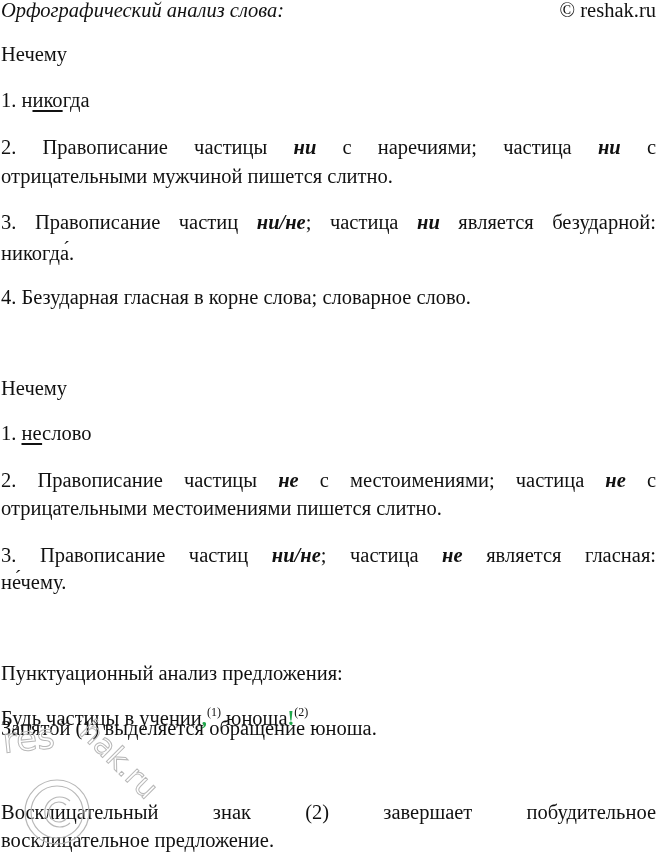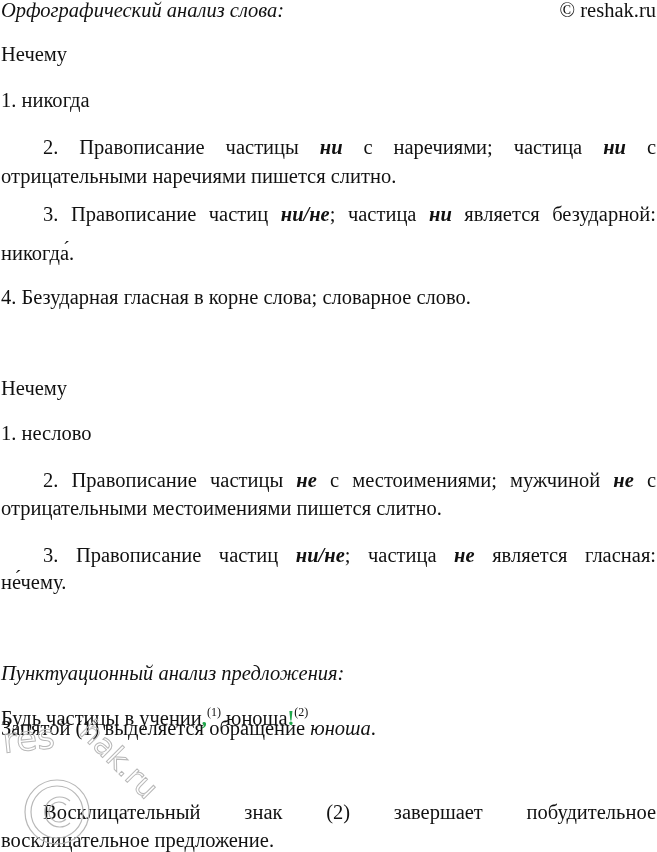--- a/index.html
+++ b/index.html
@@ -3,26 +3,26 @@
 <meta charset="utf-8">
 <style>
   html, body { margin: 0; padding: 0; background: #ffffff; }
   body {
     width: 657px; height: 852px; overflow: hidden; position: relative;
     font-family: "Liberation Serif", "DejaVu Serif", serif;
     color: #111111; font-size: 20.5px;
   }
   .page { position: absolute; left: 0; top: 0; width: 657px; }
   .line { position: absolute; left: 1px; right: 1px; white-space: nowrap; line-height: 28px; }
-  .just { text-align: justify; text-align-last: justify; white-space: normal; padding-left: 42px; }
+  .just { text-align: justify; text-align-last: justify; white-space: normal; }
   .hdr { top: -4px; font-style: italic; }
   .copy { position: absolute; top: -4px; right: 1px; line-height: 28px; }
-  .u { text-decoration-thickness: 2px; text-underline-offset: 3px; }
+  .u { text-decoration: underline; text-decoration-thickness: 2px; text-underline-offset: 3px; }
   .bi { font-weight: bold; font-style: italic; }
-  .it { font-style: italic; }
+  .it { }
   .green { color: #1fa64a; font-weight: bold; }
   sup { font-size: 12px; vertical-align: 0; position: relative; top: -9px; }
   .watermark {
     position: absolute; left: 0; top: 715px; width: 200px; height: 137px;
     pointer-events: none;
   }
 </style>
 </head>
 <body>
 
@@ -33,37 +33,37 @@
 
   <div class="line" style="top:40px">Нечему</div>
 
   <div class="line" style="top:86px">
     <span>1. </span><span>н</span><span class="u">ико</span><span>гда</span>
   </div>
 
   <div class="line just" style="top:133px">
     <span>2. Правописание частицы </span><span class="bi">ни</span><span> с наречиями; частица </span><span class="bi">ни</span><span> с</span>
   </div>
-  <div class="line" style="top:162px">отрицательными наречиями пишется слитно.</div>
+  <div class="line" style="top:162px">отрицательными мужчиной пишется слитно.</div>
 
-  <div class="line just" style="top:200px">
+  <div class="line just" style="top:208px">
     <span>3. Правописание частиц </span><span class="bi">ни/не</span><span>; частица </span><span class="bi">ни</span><span> является безударной:</span>
   </div>
   <div class="line" style="top:239px">никогда́.</div>
 
   <div class="line" style="top:283px">4. Безударная гласная в корне слова; словарное слово.</div>
 
   <div class="line" style="top:374px">Нечему</div>
 
   <div class="line" style="top:419px">
     <span>1. </span><span class="u">не</span><span>слово</span>
   </div>
 
   <div class="line just" style="top:466px">
-    <span>2. Правописание частицы </span><span class="bi">не</span><span> с местоимениями; мужчиной </span><span class="bi">не</span><span> с</span>
+    <span>2. Правописание частицы </span><span class="bi">не</span><span> с местоимениями; частица </span><span class="bi">не</span><span> с</span>
   </div>
   <div class="line" style="top:494px">отрицательными местоимениями пишется слитно.</div>
 
   <div class="line just" style="top:541px">
     <span>3. Правописание частиц </span><span class="bi">ни/не</span><span>; частица </span><span class="bi">не</span><span> является гласная:</span>
   </div>
   <div class="line" style="top:568px">не́чему.</div>
 
   <div class="line it" style="top:659px">Пунктуационный анализ предложения:</div>
 

